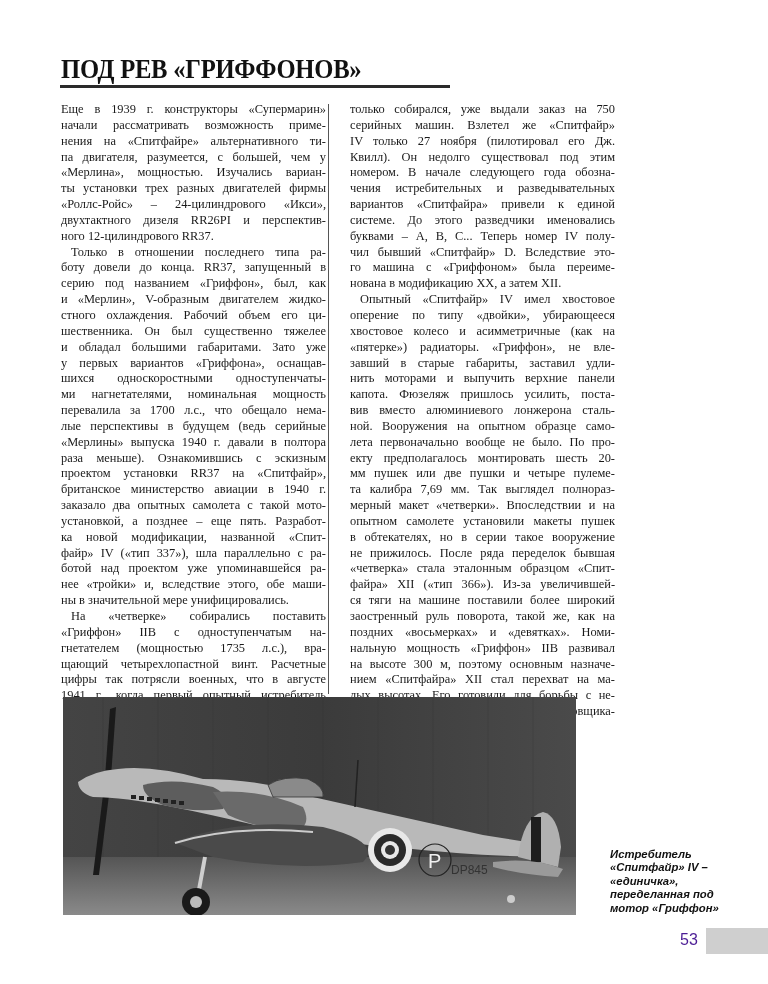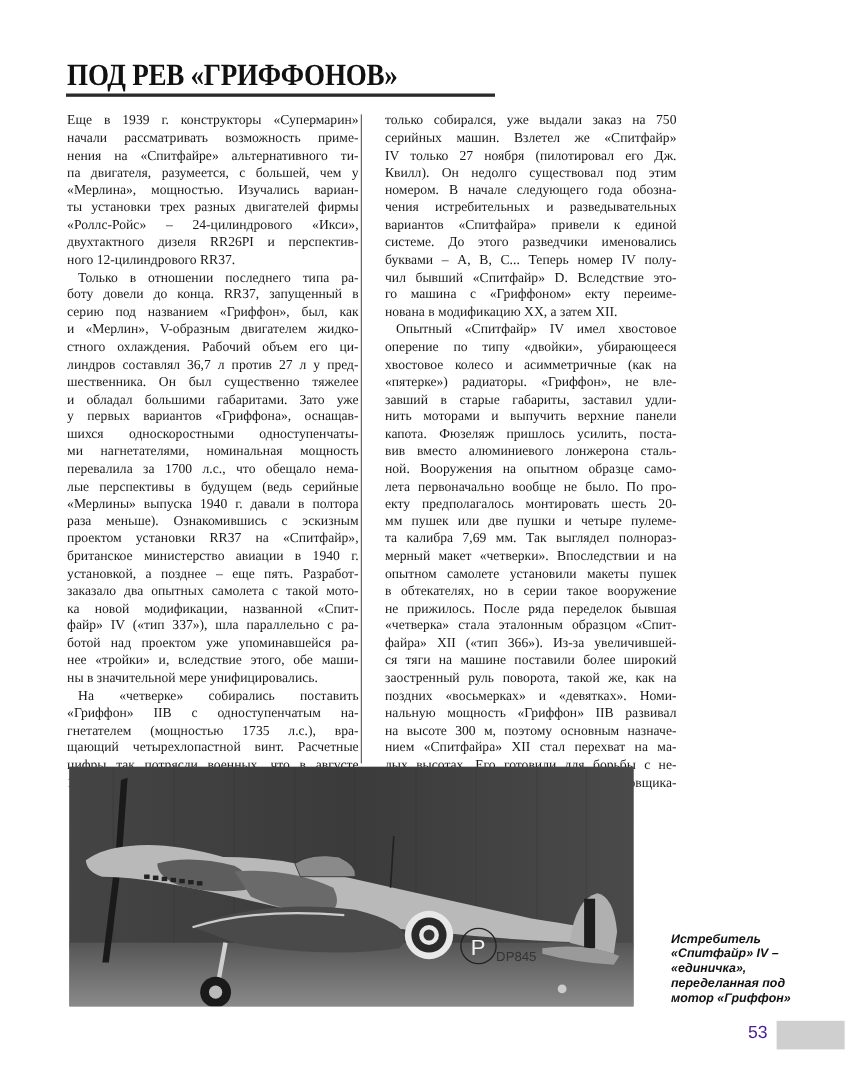--- a/index.html
+++ b/index.html
@@ -34,34 +34,33 @@
     <span class="line">«Мерлина», мощностью. Изучались вариан-</span>
     <span class="line">ты установки трех разных двигателей фирмы</span>
     <span class="line">«Роллс-Ройс» – 24-цилиндрового «Икси»,</span>
     <span class="line">двухтактного дизеля RR26PI и перспектив-</span>
     <span class="line last">ного 12-цилиндрового RR37.</span>
     <span class="line indent">Только в отношении последнего типа ра-</span>
     <span class="line">боту довели до конца. RR37, запущенный в</span>
     <span class="line">серию под названием «Гриффон», был, как</span>
     <span class="line">и «Мерлин», V-образным двигателем жидко-</span>
     <span class="line">стного охлаждения. Рабочий объем его ци-</span>
-    <span class="line">линдров составлял 36,7 л против 27 л у пред-</span>
     <span class="line">шественника. Он был существенно тяжелее</span>
     <span class="line">и обладал большими габаритами. Зато уже</span>
     <span class="line">у первых вариантов «Гриффона», оснащав-</span>
     <span class="line">шихся односкоростными одноступенчаты-</span>
     <span class="line">ми нагнетателями, номинальная мощность</span>
     <span class="line">перевалила за 1700 л.с., что обещало нема-</span>
     <span class="line">лые перспективы в будущем (ведь серийные</span>
     <span class="line">«Мерлины» выпуска 1940 г. давали в полтора</span>
     <span class="line">раза меньше). Ознакомившись с эскизным</span>
     <span class="line">проектом установки RR37 на «Спитфайр»,</span>
     <span class="line">британское министерство авиации в 1940 г.</span>
+    <span class="line">заказало два опытных самолета с такой мото-</span>
     <span class="line">установкой, а позднее – еще пять. Разработ-</span>
-    <span class="line">заказало два опытных самолета с такой мото-</span>
     <span class="line">ка новой модификации, названной «Спит-</span>
     <span class="line">файр» IV («тип 337»), шла параллельно с ра-</span>
     <span class="line">ботой над проектом уже упоминавшейся ра-</span>
     <span class="line">нее «тройки» и, вследствие этого, обе маши-</span>
     <span class="line last">ны в значительной мере унифицировались.</span>
     <span class="line indent">На «четверке» собирались поставить</span>
     <span class="line">«Гриффон» IIB с одноступенчатым на-</span>
     <span class="line">гнетателем (мощностью 1735 л.с.), вра-</span>
     <span class="line">щающий четырехлопастной винт. Расчетные</span>
     <span class="line">цифры так потрясли военных, что в августе</span>
@@ -72,21 +71,21 @@
     <span class="line">только собирался, уже выдали заказ на 750</span>
     <span class="line">серийных машин. Взлетел же «Спитфайр»</span>
     <span class="line">IV только 27 ноября (пилотировал его Дж.</span>
     <span class="line">Квилл). Он недолго существовал под этим</span>
     <span class="line">номером. В начале следующего года обозна-</span>
     <span class="line">чения истребительных и разведывательных</span>
     <span class="line">вариантов «Спитфайра» привели к единой</span>
     <span class="line">системе. До этого разведчики именовались</span>
     <span class="line">буквами – А, В, С... Теперь номер IV полу-</span>
     <span class="line">чил бывший «Спитфайр» D. Вследствие это-</span>
-    <span class="line">го машина с «Гриффоном» екту переиме-</span>
+    <span class="line">го машина с «Гриффоном» была переиме-</span>
     <span class="line last">нована в модификацию XX, а затем XII.</span>
     <span class="line indent">Опытный «Спитфайр» IV имел хвостовое</span>
     <span class="line">оперение по типу «двойки», убирающееся</span>
     <span class="line">хвостовое колесо и асимметричные (как на</span>
     <span class="line">«пятерке») радиаторы. «Гриффон», не вле-</span>
     <span class="line">завший в старые габариты, заставил удли-</span>
     <span class="line">нить моторами и выпучить верхние панели</span>
     <span class="line">капота. Фюзеляж пришлось усилить, поста-</span>
     <span class="line">вив вместо алюминиевого лонжерона сталь-</span>
     <span class="line">ной. Вооружения на опытном образце само-</span>

